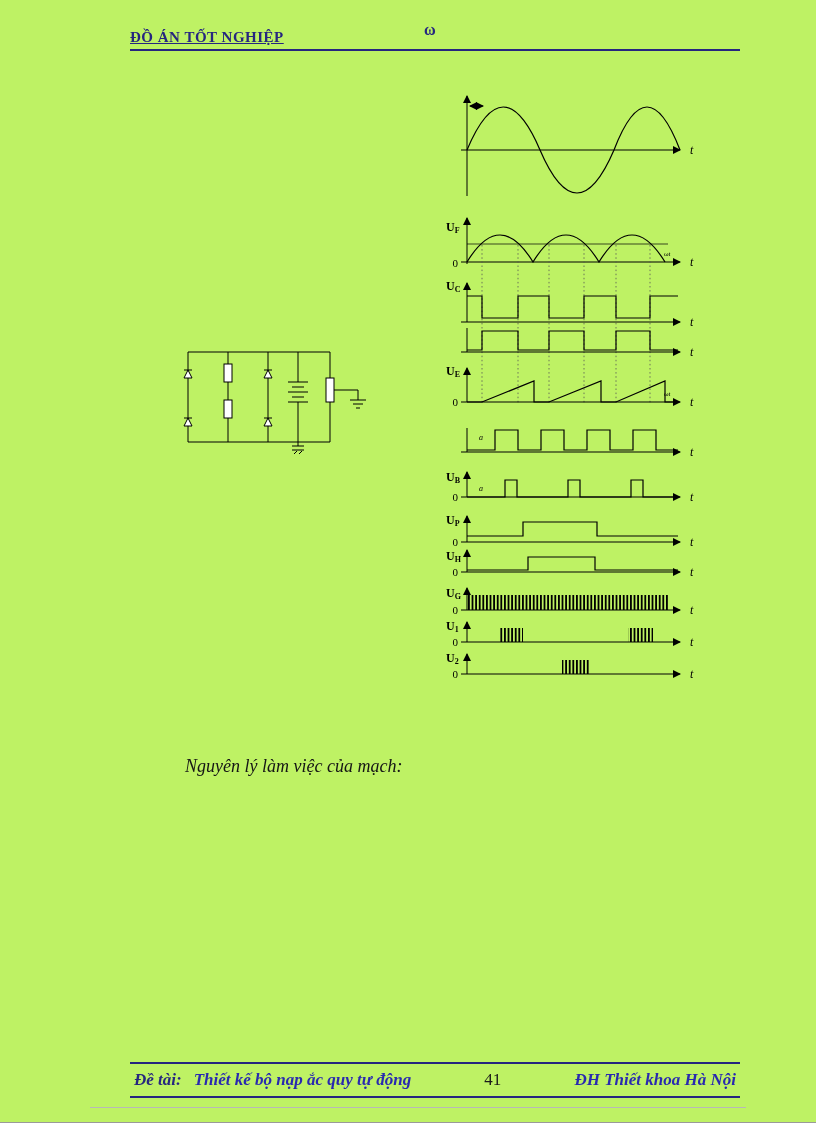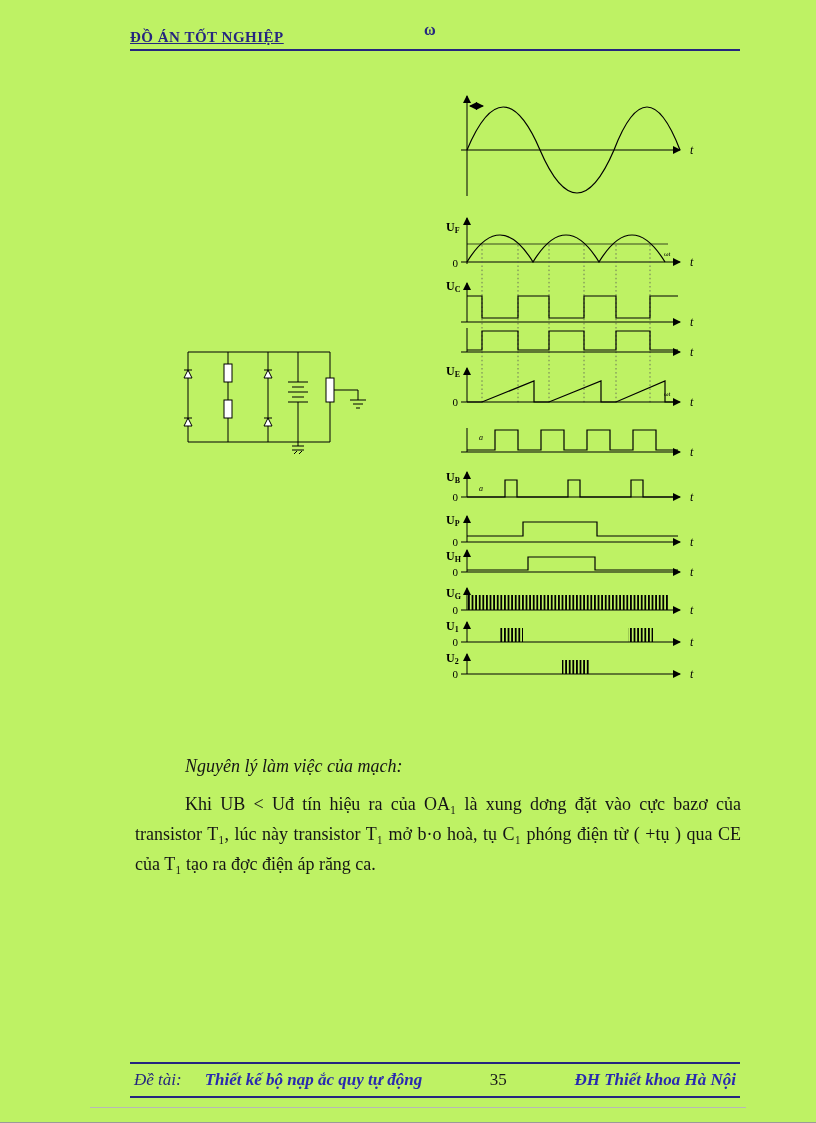--- a/index.html
+++ b/index.html
@@ -32,22 +32,22 @@
   
   .bodytext{position:absolute;left:135px;top:737px;width:606px;}
   .bodytext p{margin:0 0 12px 0;font-size:18px;line-height:30px;text-align:justify;text-indent:50px;}
   .bodytext p.lead{font-style:italic;text-align:left;margin-bottom:8px;margin-top:14px;}
 
   
   .footer{position:absolute;left:130px;top:1062px;width:610px;box-sizing:border-box;
           border-top:2px solid #26267f;border-bottom:2px solid #26267f;
           display:flex;align-items:baseline;padding:6px 4px;font-size:17px;}
   .fgroup{display:flex;align-items:baseline;}
-  .flabel{font-style:italic;font-weight:normal;color:#26267f;}
-  .fproj{color:#2929b0;font-weight:bold;font-style:italic;margin-left:23px;}
+  .flabel{font-style:italic;font-weight:bold;color:#26267f;}
+  .fproj{color:#2929b0;font-weight:bold;font-style:italic;margin-left:12px;}
   .fpage{margin-left:auto;margin-right:auto;color:#1a1a1a;}
   .fschool{color:#2929b0;font-weight:bold;font-style:italic;}
   .bottomline{position:absolute;left:90px;top:1107px;width:656px;border-top:1px solid #b8b8b8;}
 </style>
 </head>
 <body>
 
 <div class="page">
 
   <div class="header">
@@ -222,26 +222,25 @@
       <line x1="118" y1="104" x2="118" y2="108"></line>
       <line x1="112" y1="108" x2="124" y2="108"></line>
       <line x1="112" y1="112" x2="124" y2="112"></line>
       <line x1="114" y1="116" x2="117" y2="113"></line>
       <line x1="119" y1="116" x2="122" y2="113"></line>
     </g>
   </svg>
 
   <div class="bodytext">
     <p class="lead">Nguyên lý làm việc của mạch:</p>
-    <p>Khi UB &lt; Uđ tín hiệu ra của OA₁ là xung dơng đặt vào cực bazơ của transistor T₁, lúc này transistor T₁ mở b·o hoà, tụ C₁ phóng điện từ ( +tụ ) qua CE của T₁ tạo ra đợc điện áp răng ca.</p>
   </div>
 
   <div class="footer">
     <span class="fgroup">
       <span class="flabel">Đề tài:</span>
       <span class="fproj">Thiết kế bộ nạp ắc quy tự động</span>
     </span>
-    <span class="fpage">35</span>
+    <span class="fpage">41</span>
     <span class="fschool">ĐH Thiết khoa Hà Nội</span>
   </div>
   <div class="bottomline"></div>
 
 </div>
 
 </body></html>

